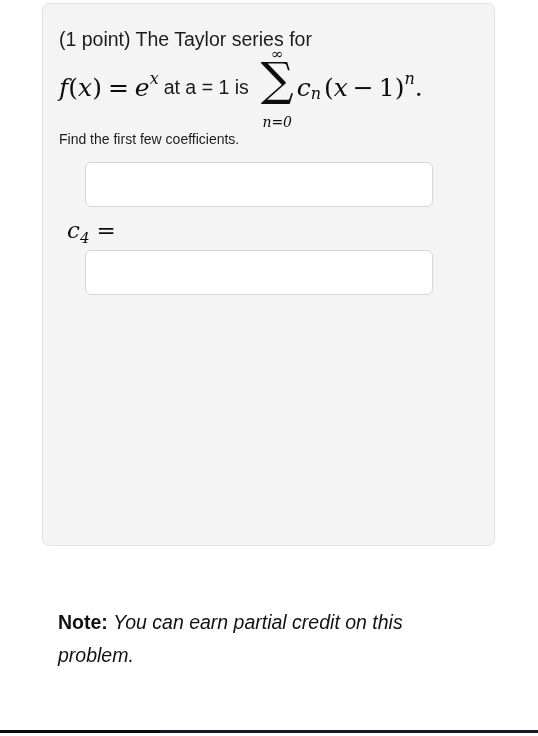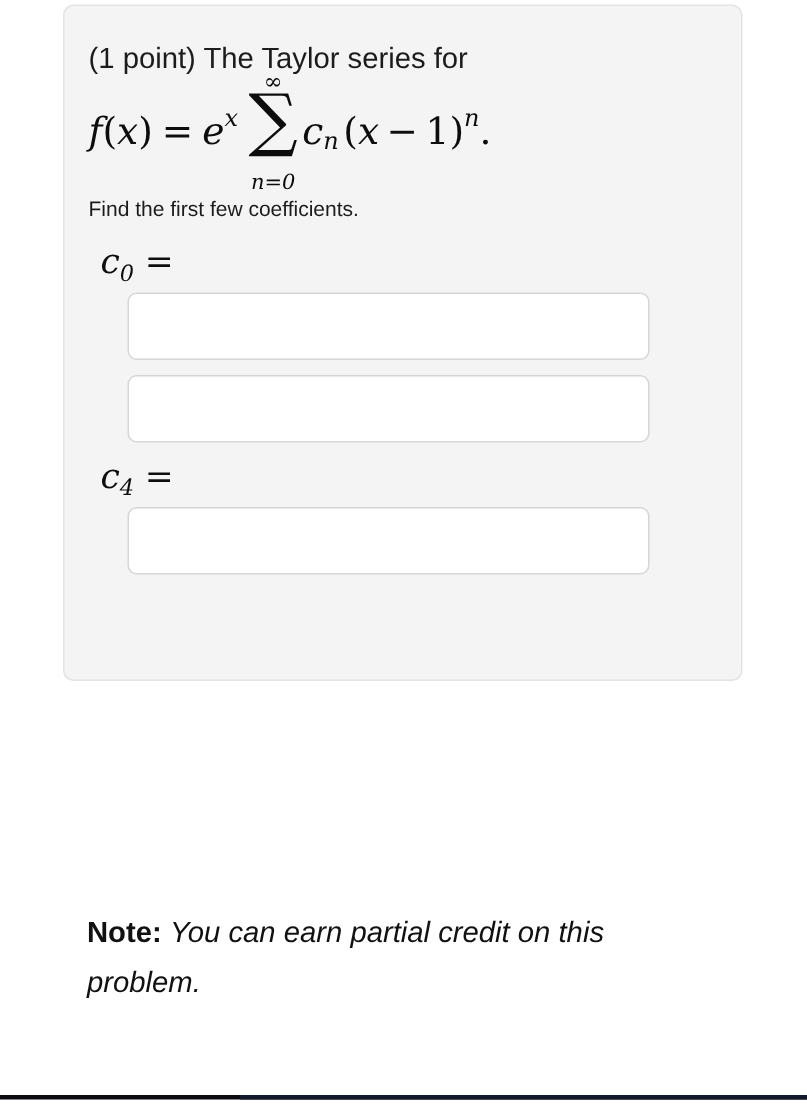--- a/index.html
+++ b/index.html
@@ -16,21 +16,21 @@
     color: #1a1a1a;
     -webkit-font-smoothing: antialiased;
   }
 
   
   .problem-card {
     position: absolute;
     left: 42px;
     top: 3px;
     width: 453px;
-    height: 451px;
+    height: 543px;
     box-sizing: border-box;
     background: #f4f4f4;
     border: 1px solid #e3e3e3;
     border-radius: 7px;
     padding: 22px 26px 18px 16px;
   }
 
   .prompt-line {
     font-size: 19.5px;
     line-height: 26px;
@@ -202,42 +202,39 @@
   <p class="prompt-line">(1 point) The Taylor series for</p>
 
   <div class="mathrow">
     <span class="mi">f</span>
       <span class="mo">(</span>
       <span class="mi">x</span>
       <span class="mo">)</span>
     <span class="mo" style="padding:0 6px;">=</span>
     <span class="mi">e</span>
       <span class="msup">x</span>
+    <span class="plain-txt">at a = 1 is</span>
     <span class="bigop">
       <span class="lim-top">∞</span>
       <span class="sigma">∑</span>
       <span class="lim-bot">n=0</span>
     </span>
     <span class="mi">c</span>
       <span class="msub">n</span>
     <span class="mo" style="padding-left:3px;">(</span>
       <span class="mi">x</span>
       <span class="mo" style="padding:0 5px;">−</span>
       <span class="mn">1</span>
       <span class="mo">)</span>
       <span class="msup">n</span>
       <span class="mo">.</span>
   </div>
 
   <p class="instruction">Find the first few coefficients.</p>
 
-  <div class="coef-block">
-    <div class="coef-label"><span>c</span><span class="sub">0</span><span class="eq">=</span></div>
-    <input class="answer-input" type="text" placeholder="" style="">
-  </div>
 
   <div class="coef-block">
     <input class="answer-input" type="text" placeholder="" style="">
   </div>
 
 
 
   <div class="coef-block">
     <div class="coef-label"><span>c</span><span class="sub">4</span><span class="eq">=</span></div>
     <input class="answer-input" type="text" placeholder="" style="">

